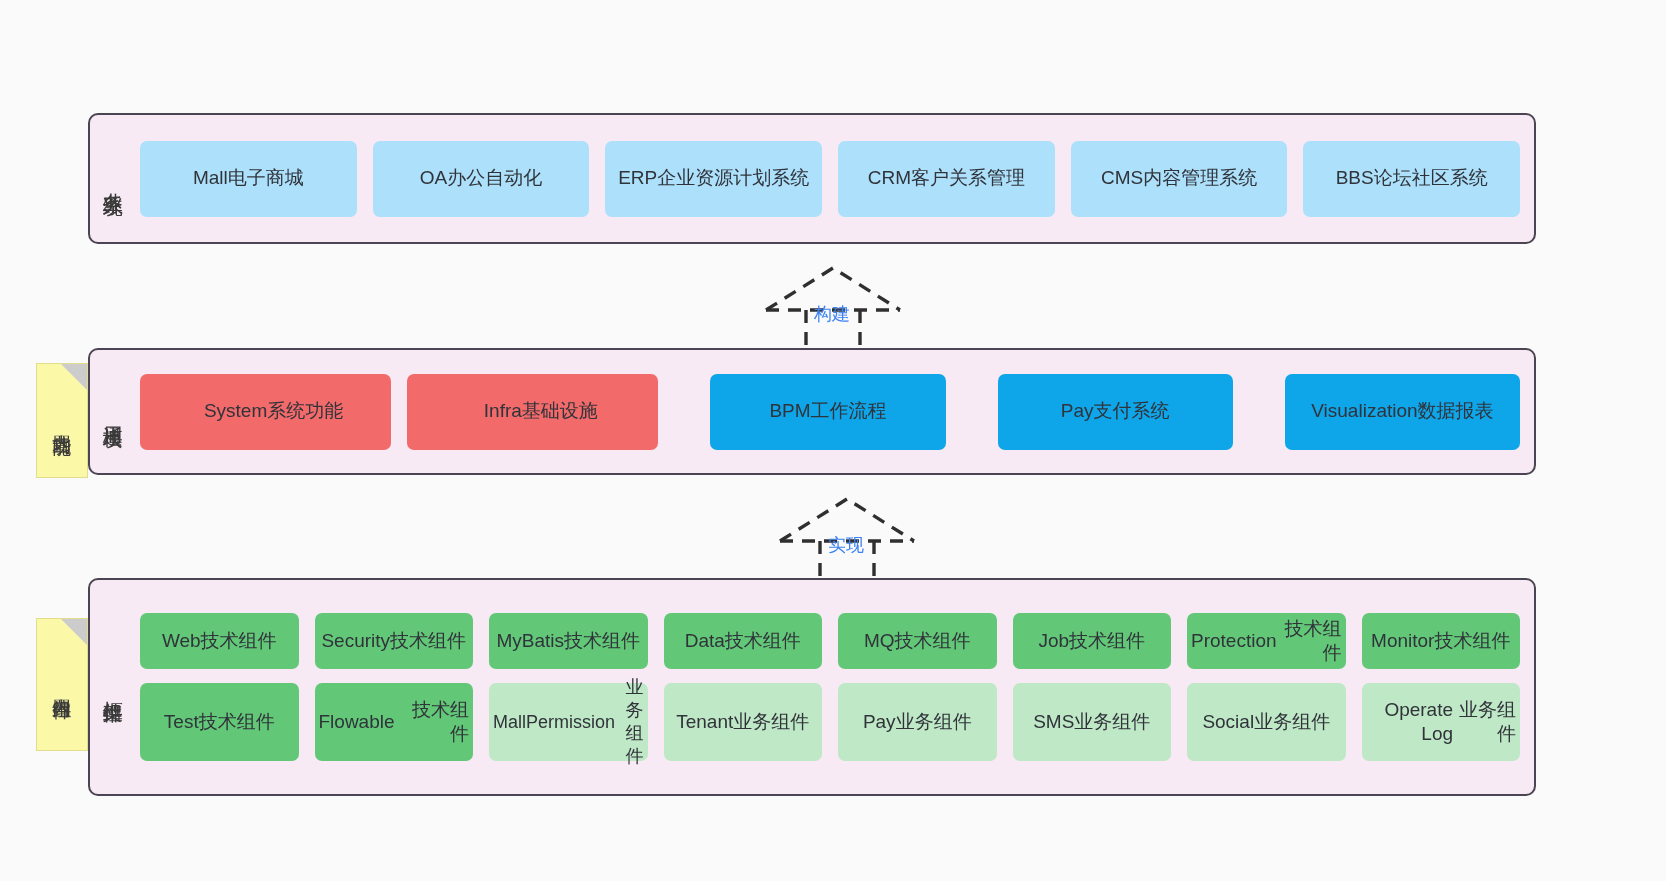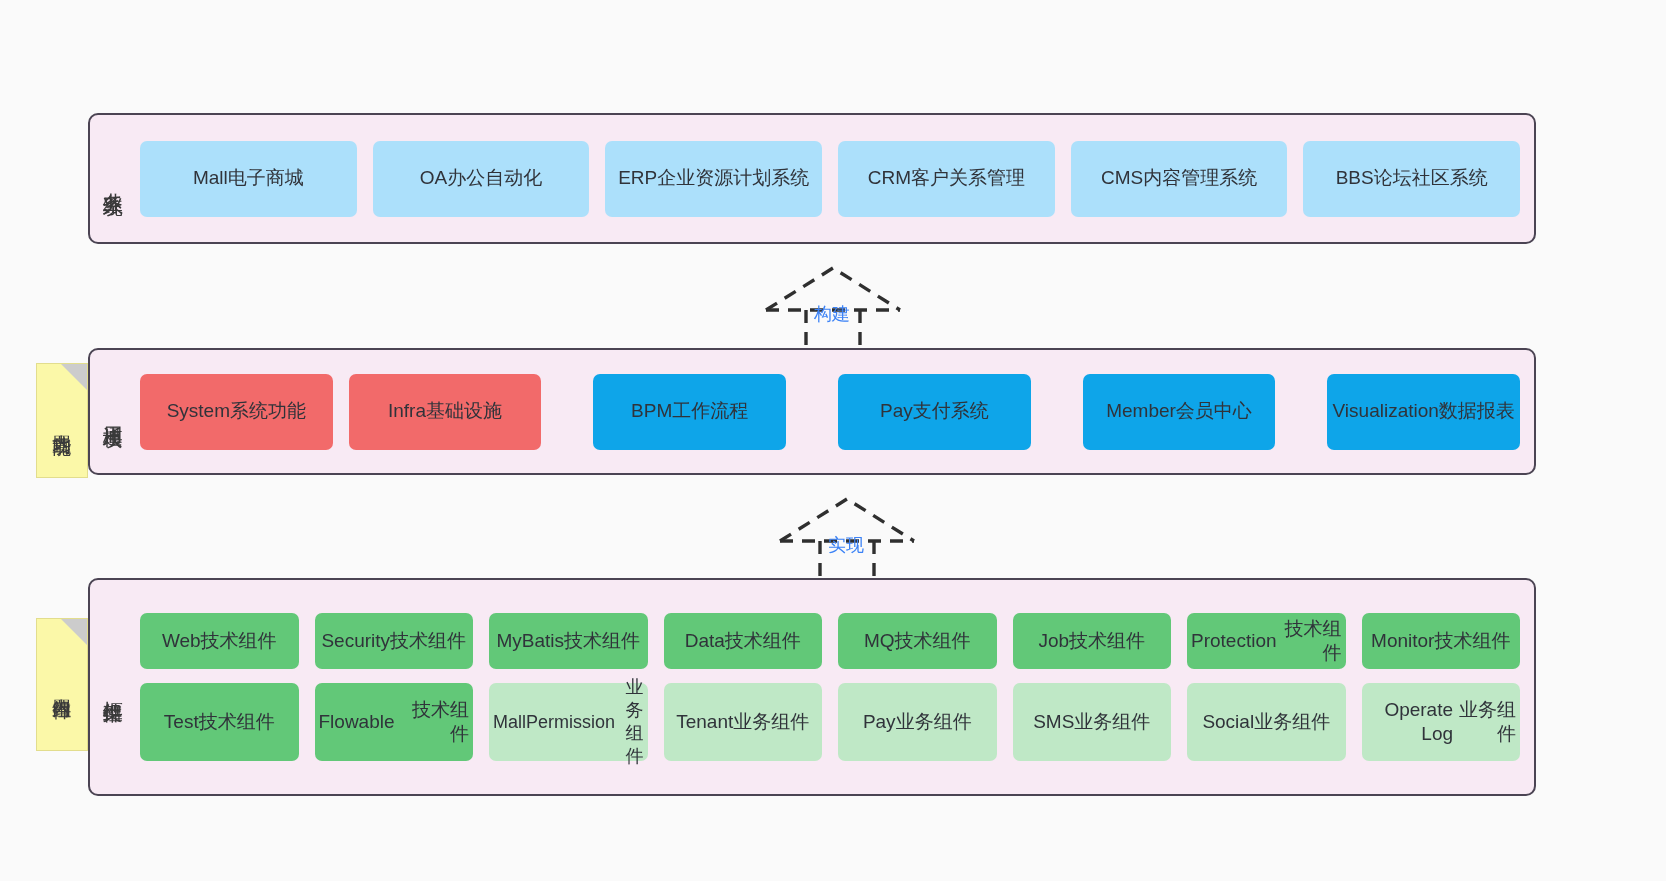--- a/index.html
+++ b/index.html
@@ -79,21 +79,21 @@
     color: #30333a;
     padding: 6px 4px;
     user-select: none;
   }
   .card .l1 { display: block; }
   .card .l2 { display: block; }
   .card .l3 { display: block; }
 
   
   .c-blue        { background: #ace0fb; }
-  .c-red         { background: #f26a6a; }
+  .c-red         { background: #f26a6a; padding-left: 20px; }
   .c-pink        { background: #0ea5e9; margin-left: 36px; }
   .c-green       { background: #62c878; }
   .c-lightgreen  { background: #bfe8c6; }
 
   
   .note {
     position: absolute;
     box-sizing: border-box;
     background: #fbf8a8;
     border: 1px solid #e2dd8d;
@@ -199,24 +199,20 @@
         </div>
         <div class="card c-pink">
           <span class="l1">BPM</span>
           <span class="l2">工作流程</span>
         </div>
         <div class="card c-pink">
           <span class="l1">Pay</span>
           <span class="l2">支付系统</span>
         </div>
         <div class="card c-pink">
-          <span class="l1">Member</span>
-          <span class="l2">会员中心</span>
-        </div>
-        <div class="card c-pink">
           <span class="l1">Visualization</span>
           <span class="l2">数据报表</span>
         </div>
       </div>
     </div>
   </div>
 
   <div class="connector" style="left:772px; top:493px; width:150px; height:88px;">
     <svg width="150" height="88" viewBox="0 0 150 88">
       <path d="M 8 48 L 75 6 L 142 48" fill="none" stroke="#2f2f2f" stroke-width="3.4" stroke-dasharray="13,9" stroke-linecap="butt"></path>

